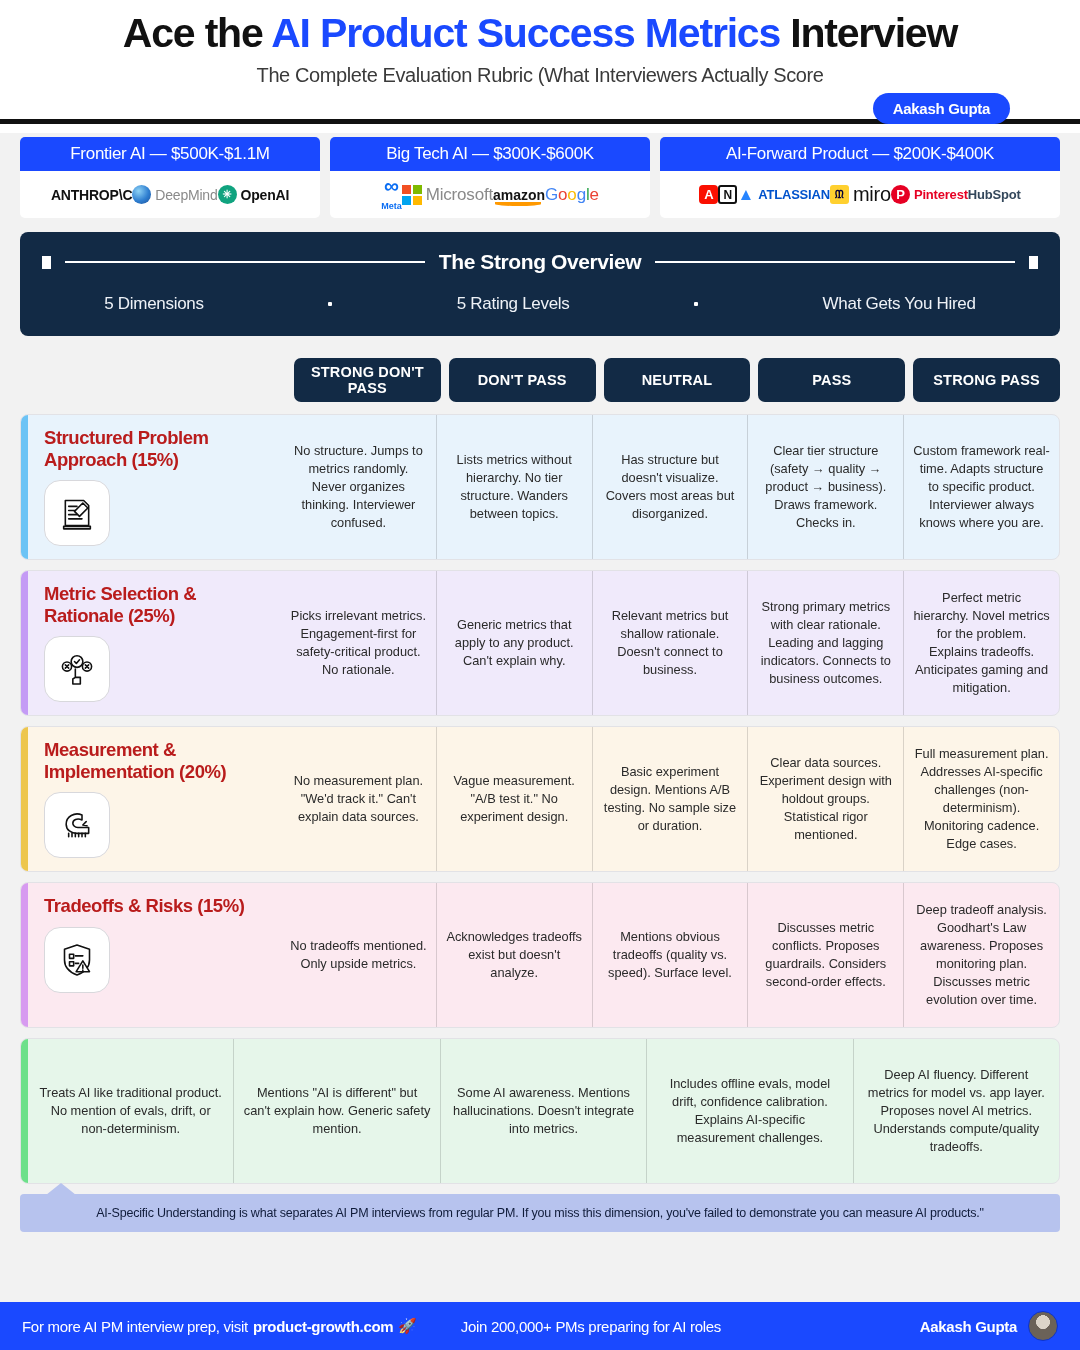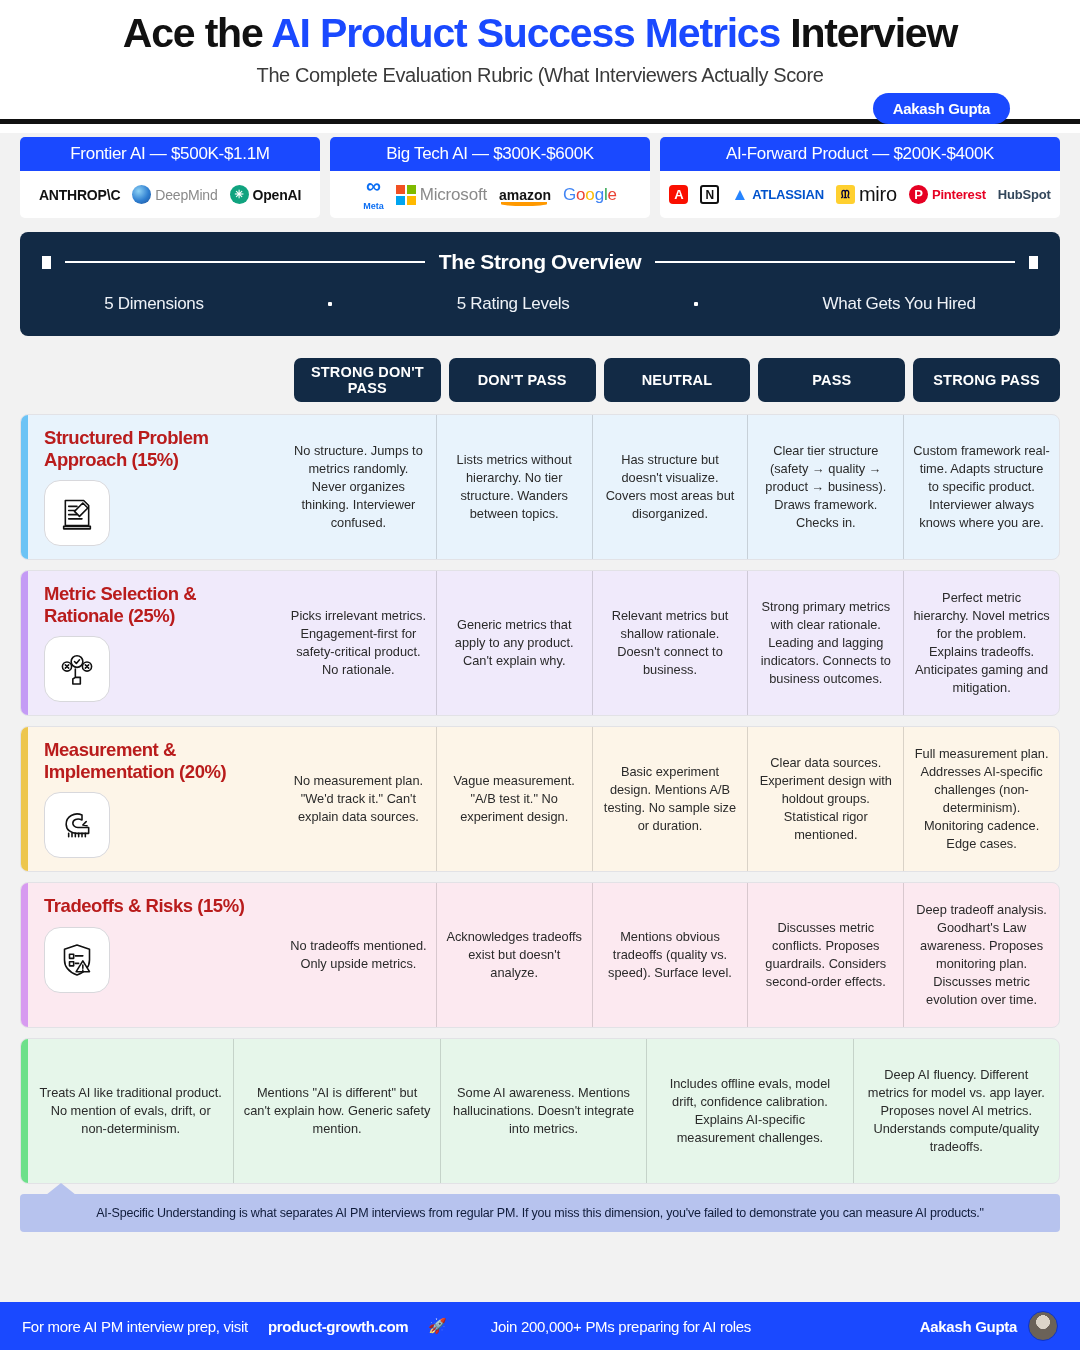--- a/index.html
+++ b/index.html
@@ -79,21 +79,20 @@
     white-space: nowrap;
     overflow: hidden;
   }
   .tier-logos {
     background: #fff;
     border-radius: 0 0 5px 5px;
     height: 47px;
     display: flex;
     align-items: center;
     justify-content: center;
-    gap: 12px;
     padding: 4px 8px;
   }
   .logo { display: flex; align-items: center; gap: 4px; white-space: nowrap; }
   .logo-txt { font-size: 14px; font-weight: 700; color: #111; letter-spacing: -0.2px; }
 
   
   .mk { width: 19px; height: 19px; flex: none; display: inline-block; }
   .mk-dm { border-radius: 50%; background: radial-gradient(circle at 35% 32%, #8ed2f5 0%, #2f7fd1 55%, #1b4f96 100%); }
   .mk-oai { border-radius: 50%; background: #10a37f; color: #fff; font-size: 11px; text-align: center; line-height: 19px; font-weight: 700; }
   .mk-meta { color: #0b6ef3; font-size: 21px; line-height: 15px; font-weight: 700; width: auto; }
@@ -228,21 +227,21 @@
     left: 0; right: 0; bottom: 0;
     height: 48px;
     background: #1a49ff;
     color: #fff;
     display: flex;
     align-items: center;
     padding: 0 22px;
     font-size: 15px;
     letter-spacing: -0.3px;
   }
-  .f-left { display: flex; align-items: center; gap: 20px; }
+  .f-left { display: flex; align-items: center; gap: 5px; }
   .f-left b { font-weight: 800; }
   .f-mid { margin-left: 44px; }
   .f-right { margin-left: auto; display: flex; align-items: center; gap: 11px; font-weight: 800; }
   .avatar {
     width: 30px; height: 30px; border-radius: 50%;
     background: radial-gradient(circle at 50% 36%, #dcd4c8 0 30%, #6b6258 31% 100%);
     border: 1px solid #0d34c9;
     flex: none;
   }
 </style>

